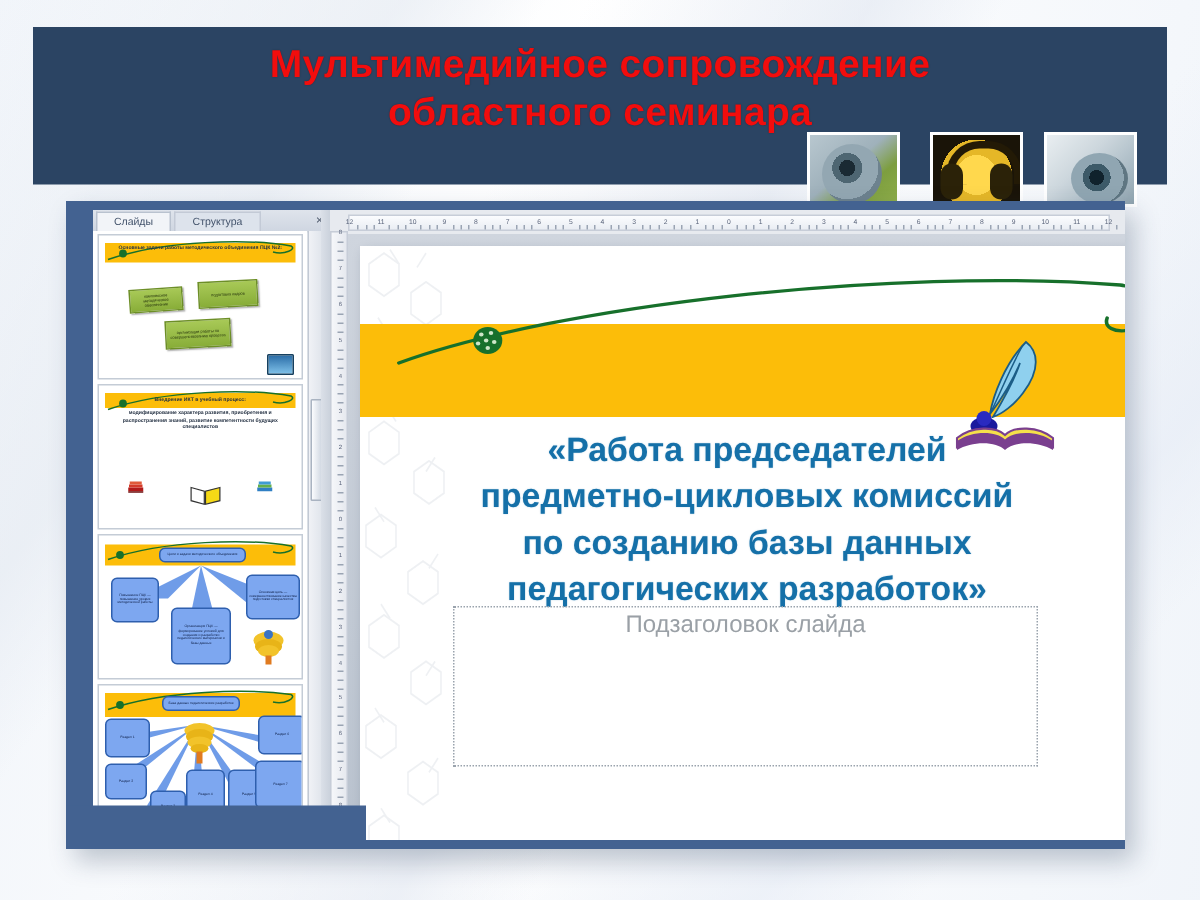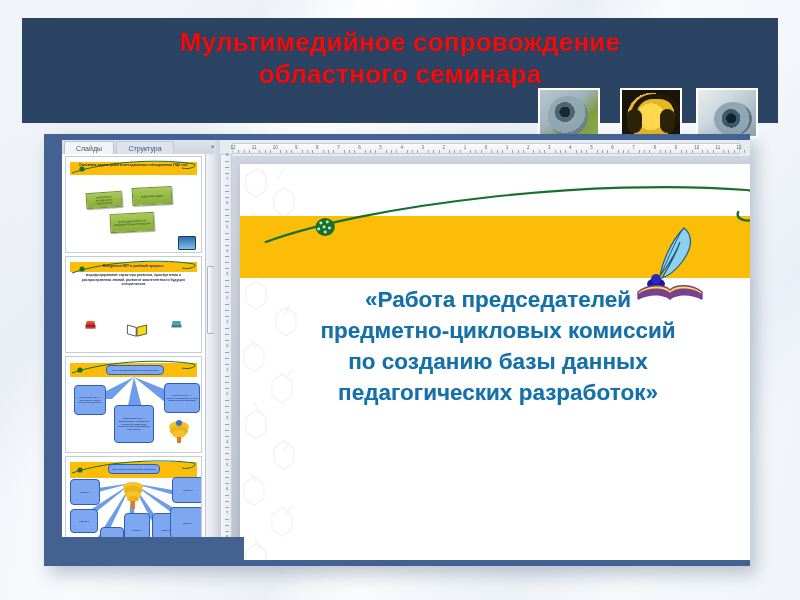--- a/index.html
+++ b/index.html
@@ -522,20 +522,23 @@
             <circle cx="83" cy="64" r="1.4"></circle>
             <circle cx="79" cy="68" r="1.4"></circle>
         </g>
       </svg>
 
       <div id="title-box">«Работа председателей
 предметно-цикловых комиссий
 по созданию базы данных
 педагогических разработок»</div>
 
+      <div id="subtitle-box">
+        <div id="subtitle-text">Подзаголовок слайда</div>
+      </div>
 
       <svg id="quill-art" viewBox="0 0 96 78">
         <path d="M62,4 C70,10 72,22 60,38 C54,46 46,52 40,54 C46,44 54,30 58,18 C54,28 46,42 38,52
                  C40,40 48,18 62,4Z" fill="#8fd0ee" stroke="#1b5d86" stroke-width="1.2"></path>
         <path d="M60,6 C52,20 44,40 38,52" fill="none" stroke="#1b5d86" stroke-width="1"></path>
         <ellipse cx="34" cy="60" rx="9" ry="6" fill="#1a1a9e"></ellipse>
         <circle cx="34" cy="55" r="5" fill="#2a2ac0"></circle>
         <path d="M16,68 C26,60 42,60 48,66 C54,60 70,60 80,68 L80,74 C70,67 54,67 48,73
                  C42,67 26,67 16,74Z" fill="#f5e04a" stroke="#7a3f8f" stroke-width="1.4"></path>
         <path d="M16,70 C26,63 42,63 48,69 C54,63 70,63 80,70 L80,76 C70,70 54,70 48,76

